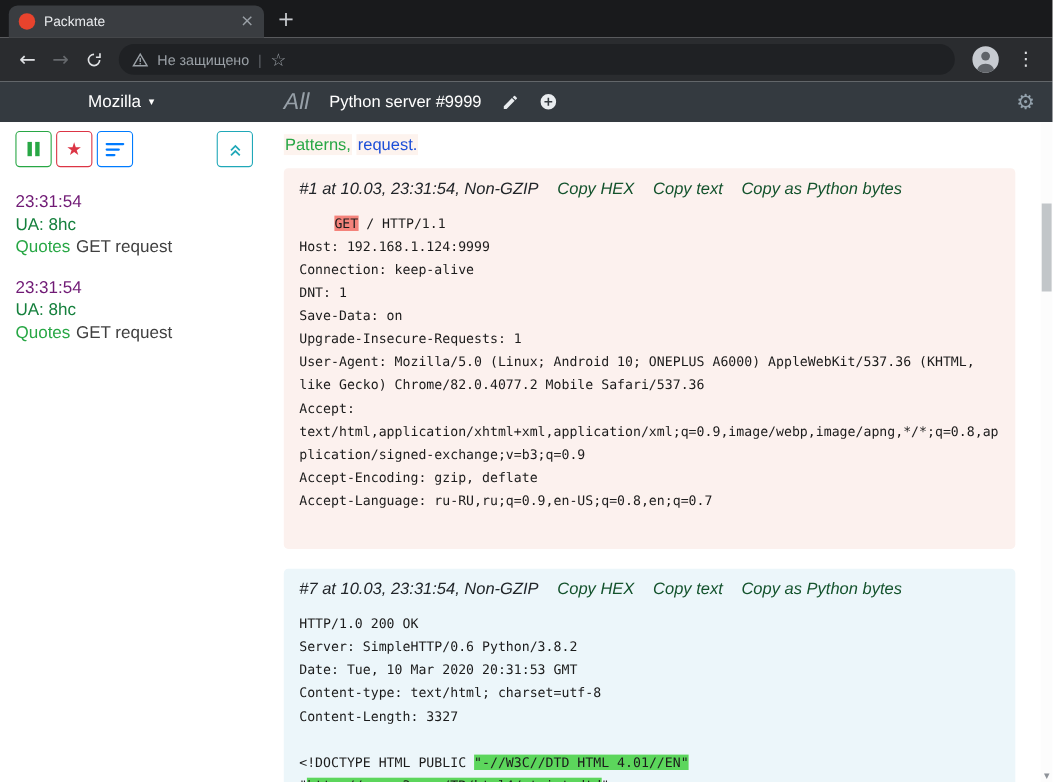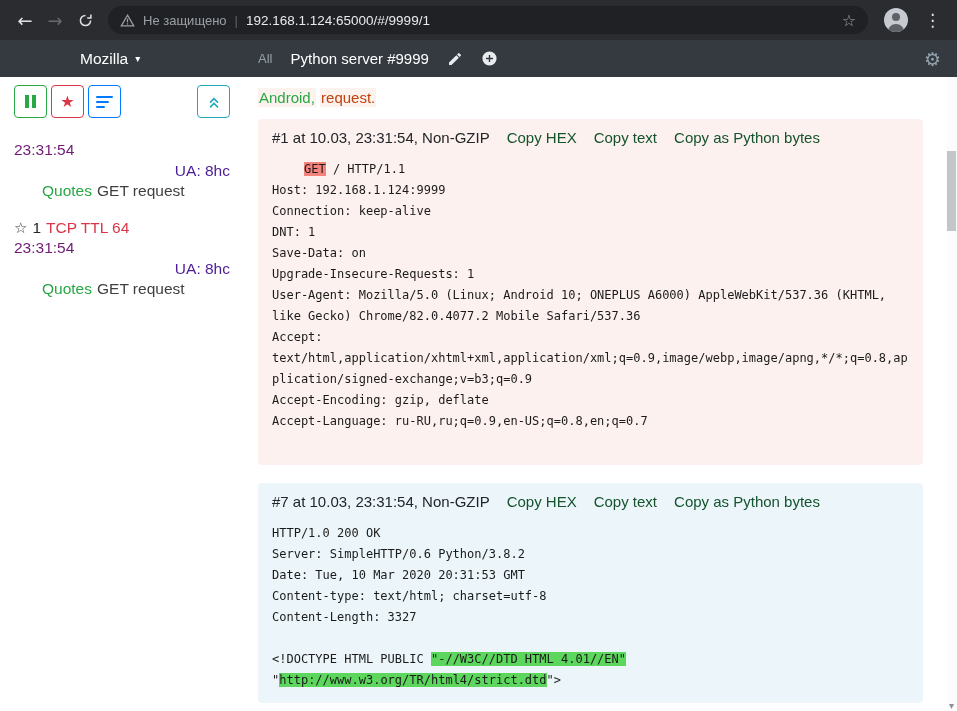--- a/index.html
+++ b/index.html
@@ -26,21 +26,21 @@
   .url { color:#e8eaed; font-size:13.5px; white-space:nowrap; overflow:hidden; flex:1; }
   .bookmark-star { color:#9aa0a6; font-size:16px; cursor:pointer; }
   .avatar { width:24px; height:24px; border-radius:50%; background:#c7cbd1; display:flex; align-items:flex-end; justify-content:center; overflow:hidden; margin:0 10px 0 8px; cursor:pointer; flex-shrink:0; }
   .menu-dots { color:#dfe1e4; font-size:17px; cursor:pointer; padding:0 6px; }
 
   
   .app-header { height:37px; background:#343a40; position:relative; flex-shrink:0; }
   .patterns { position:absolute; left:80px; top:0; height:37px; display:flex; align-items:center; gap:7px; color:#ffffff; font-size:15.5px; cursor:pointer; }
   .patterns .caret { font-size:10px; color:#fff; }
   .hdr-nav { position:absolute; left:258px; top:0; height:37px; display:flex; align-items:center; gap:18px; }
-  .hdr-tab-all { color:#97a0a8; font-size:13px; cursor:pointer; }
+  .hdr-tab-all { color:#97a0a8; font-size:21px; cursor:pointer;font-style:italic; }
   .hdr-tab-active { color:#ffffff; font-size:15px; cursor:pointer; }
   .hdr-icon { display:flex; align-items:center; cursor:pointer; }
   .gear { position:absolute; right:16px; top:0; height:37px; display:flex; align-items:center; color:#93a1ac; font-size:19px; cursor:pointer; }
 
   
   .app-body { flex:1; display:flex; position:relative; overflow:hidden; background:#fff; }
 
   .sidebar { width:244px; flex-shrink:0; padding:8px 14px 0 14px; position:relative; }
   .controls { display:flex; gap:4px; margin-bottom:22px; }
   .sbtn { width:33px; height:33px; border-radius:4px; border:1px solid; background:#fff; display:flex; flex-direction:column; align-items:center; justify-content:center; cursor:pointer; gap:3px; }
@@ -50,70 +50,77 @@
   .btn-filter { border-color:#007bff; align-items:flex-start; padding-left:7px; }
   .filter-bar { height:2px; background:#007bff; border-radius:1px; }
   .fb1{width:17px}.fb2{width:13px}.fb3{width:9px}
   .btn-collapse { border-color:#20a8b8; position:absolute; right:14px; top:8px; }
 
   .stream-item { margin-bottom:16px; font-size:15.5px; line-height:20.5px; cursor:pointer; }
   .si-star { color:#3b4248; margin-right:5px; font-size:15px; cursor:pointer; }
   .si-count { color:#212529; }
   .si-proto { color:#dc3545; margin-left:5px; }
   .si-time { color:#701a75; }
-  .si-ua { color:#4c1d95;text-align:right; }
-  .si-quotes { color:#28a745;margin-left:28px; }
+  .si-ua { color:#15803d; }
+  .si-quotes { color:#28a745; }
   .si-pattern { color:#404040; margin-left:5px; }
   .no-results { color:#8a9298; font-size:15px; text-align:center; margin-top:19px; }
 
   .main { flex:1; padding:10px 34px 0 14px; overflow:hidden; min-width:0; }
   .legend { font-size:15px; margin:2px 0 13px 0; }
   .legend-green { color:#28a745; background:#fdf3ee; padding:1px 1px; }
-  .legend-red { color:#c2410c; background:#fdf3ee; padding:1px 1px; }
+  .legend-red { color:#1d4ed8; background:#fdf3ee; padding:1px 1px; }
   .legend-plain { color:#212529; }
 
   .packet-card { border-radius:4px; padding:10px 14px 12px 14px; margin-bottom:18px; }
   .tone-request { background:#fcf1ee; }
   .tone-response { background:#ecf6fa; }
-  .pkt-head { display:flex; align-items:baseline; gap:17px; font-size:15px; margin-bottom:13px; white-space:nowrap; }
+  .pkt-head { display:flex; align-items:baseline; gap:17px; font-size:15px; margin-bottom:13px; white-space:nowrap;font-style:italic; }
   .pkt-title { color:#212529; }
   .pkt-action { color:#14532d; cursor:pointer; text-decoration:none; }
   .pkt-body { font-family:"DejaVu Sans Mono",monospace; font-size:12px; line-height:21px; color:#1b1b1b; white-space:pre-wrap; overflow-wrap:break-word; }
   .pkt-line { min-height:21px; }
   .hl-red { background:#f4837b;margin-left:32px; }
   .hl-green { background:#5cd65c; }
 
   .main-scrollbar { position:absolute; top:0; right:0; width:11px; height:100%; background:#fcfcfc; }
   .sb-thumb { position:absolute; top:74px; right:1px; width:9px; height:80px; background:#c2c6c9; cursor:pointer; }
   .sb-down { position:absolute; bottom:0; left:0; width:100%; text-align:center; color:#8d9298; font-size:10px; line-height:11px; cursor:pointer; }
 </style>
 </head>
 <body>
 
 <div class="screen">
 
+  <div class="tabstrip">
+    <div class="tab">
+      <span class="favicon"></span>
+      <span class="tab-title">Packmate</span>
+      <span class="tab-close uni">×</span>
+    </div>
+    <div class="newtab uni">+</div>
+  </div>
 
   <div class="toolbar">
     <span class="nav-btn uni">←</span>
     <span class="nav-btn disabled uni">→</span>
     <span class="nav-btn">
       <svg width="17" height="17" viewBox="0 0 24 24">
         <path d="M12 4.8a7.2 7.2 0 1 0 7.2 7.2" fill="none" stroke="#dfe1e4" stroke-width="2.1"></path>
         <path d="M19.6 3.4v5.2h-5.2" fill="none" stroke="#dfe1e4" stroke-width="2.1"></path>
       </svg>
     </span>
     <div class="omnibox">
       <svg width="15" height="15" viewBox="0 0 24 24">
         <path d="M12 3.5 L22 20.5 H2 Z" fill="none" stroke="#9aa0a6" stroke-width="2"></path>
         <rect x="11" y="9" width="2" height="6" fill="#9aa0a6"></rect>
         <rect x="11" y="16.5" width="2" height="2" fill="#9aa0a6"></rect>
       </svg>
       <span class="sec-text">Не защищено</span>
       <span class="omni-div">|</span>
-      <span class="url">192.168.1.124:65000/#/9999/1</span>
       <span class="bookmark-star uni">☆</span>
     </div>
     <span class="avatar">
       <svg width="24" height="24" viewBox="0 0 24 24">
         <circle cx="12" cy="9" r="4" fill="#5f6368"></circle>
         <path d="M4 24c0-5 3.6-8 8-8s8 3 8 8z" fill="#5f6368"></path>
       </svg>
     </span>
     <span class="menu-dots uni">⋮</span>
   </div>
@@ -161,30 +168,29 @@
           <path d="M6 20l6-6 6 6" fill="none" stroke="#20a8b8" stroke-width="2.3"></path>
         </svg>
       </div>
       <div>
           <div class="stream-item">
             <div class="si-time">23:31:54</div>
             <div class="si-ua">UA: 8hc</div>
             <div class="si-row"><span class="si-quotes">Quotes</span><span class="si-pattern">GET request</span></div>
           </div>
           <div class="stream-item">
-            <div class="si-row"><span class="si-star uni">☆</span><span class="si-count">1</span><span class="si-proto">TCP TTL 64</span></div>
             <div class="si-time">23:31:54</div>
             <div class="si-ua">UA: 8hc</div>
             <div class="si-row"><span class="si-quotes">Quotes</span><span class="si-pattern">GET request</span></div>
           </div>
         </div>
     </div>
 
     <div class="main">
-      <div class="legend"><span class="legend-green">Android,</span><span class="legend-plain"> </span><span class="legend-red">request.</span></div>
+      <div class="legend"><span class="legend-green">Patterns,</span><span class="legend-plain"> </span><span class="legend-red">request.</span></div>
       <div>
           <div class="packet-card tone-request">
             <div class="pkt-head">
               <span class="pkt-title">#1 at 10.03, 23:31:54, Non-GZIP</span>
               <a class="pkt-action">Copy HEX</a>
               <a class="pkt-action">Copy text</a>
               <a class="pkt-action">Copy as Python bytes</a>
             </div>
             <div class="pkt-body"><div class="pkt-line"><span class="hl-red">GET</span><span> / HTTP/1.1</span></div><div class="pkt-line"><span>Host: 192.168.1.124:9999</span></div><div class="pkt-line"><span>Connection: keep-alive</span></div><div class="pkt-line"><span>DNT: 1</span></div><div class="pkt-line"><span>Save-Data: on</span></div><div class="pkt-line"><span>Upgrade-Insecure-Requests: 1</span></div><div class="pkt-line"><span>User-Agent: Mozilla/5.0 (Linux; Android 10; ONEPLUS A6000) AppleWebKit/537.36 (KHTML, like Gecko) Chrome/82.0.4077.2 Mobile Safari/537.36</span></div><div class="pkt-line"><span>Accept: text/html,application/xhtml+xml,application/xml;q=0.9,image/webp,image/apng,*/*;q=0.8,application/signed-exchange;v=b3;q=0.9</span></div><div class="pkt-line"><span>Accept-Encoding: gzip, deflate</span></div><div class="pkt-line"><span>Accept-Language: ru-RU,ru;q=0.9,en-US;q=0.8,en;q=0.7</span></div><div class="pkt-line"><span></span></div></div>
           </div>

